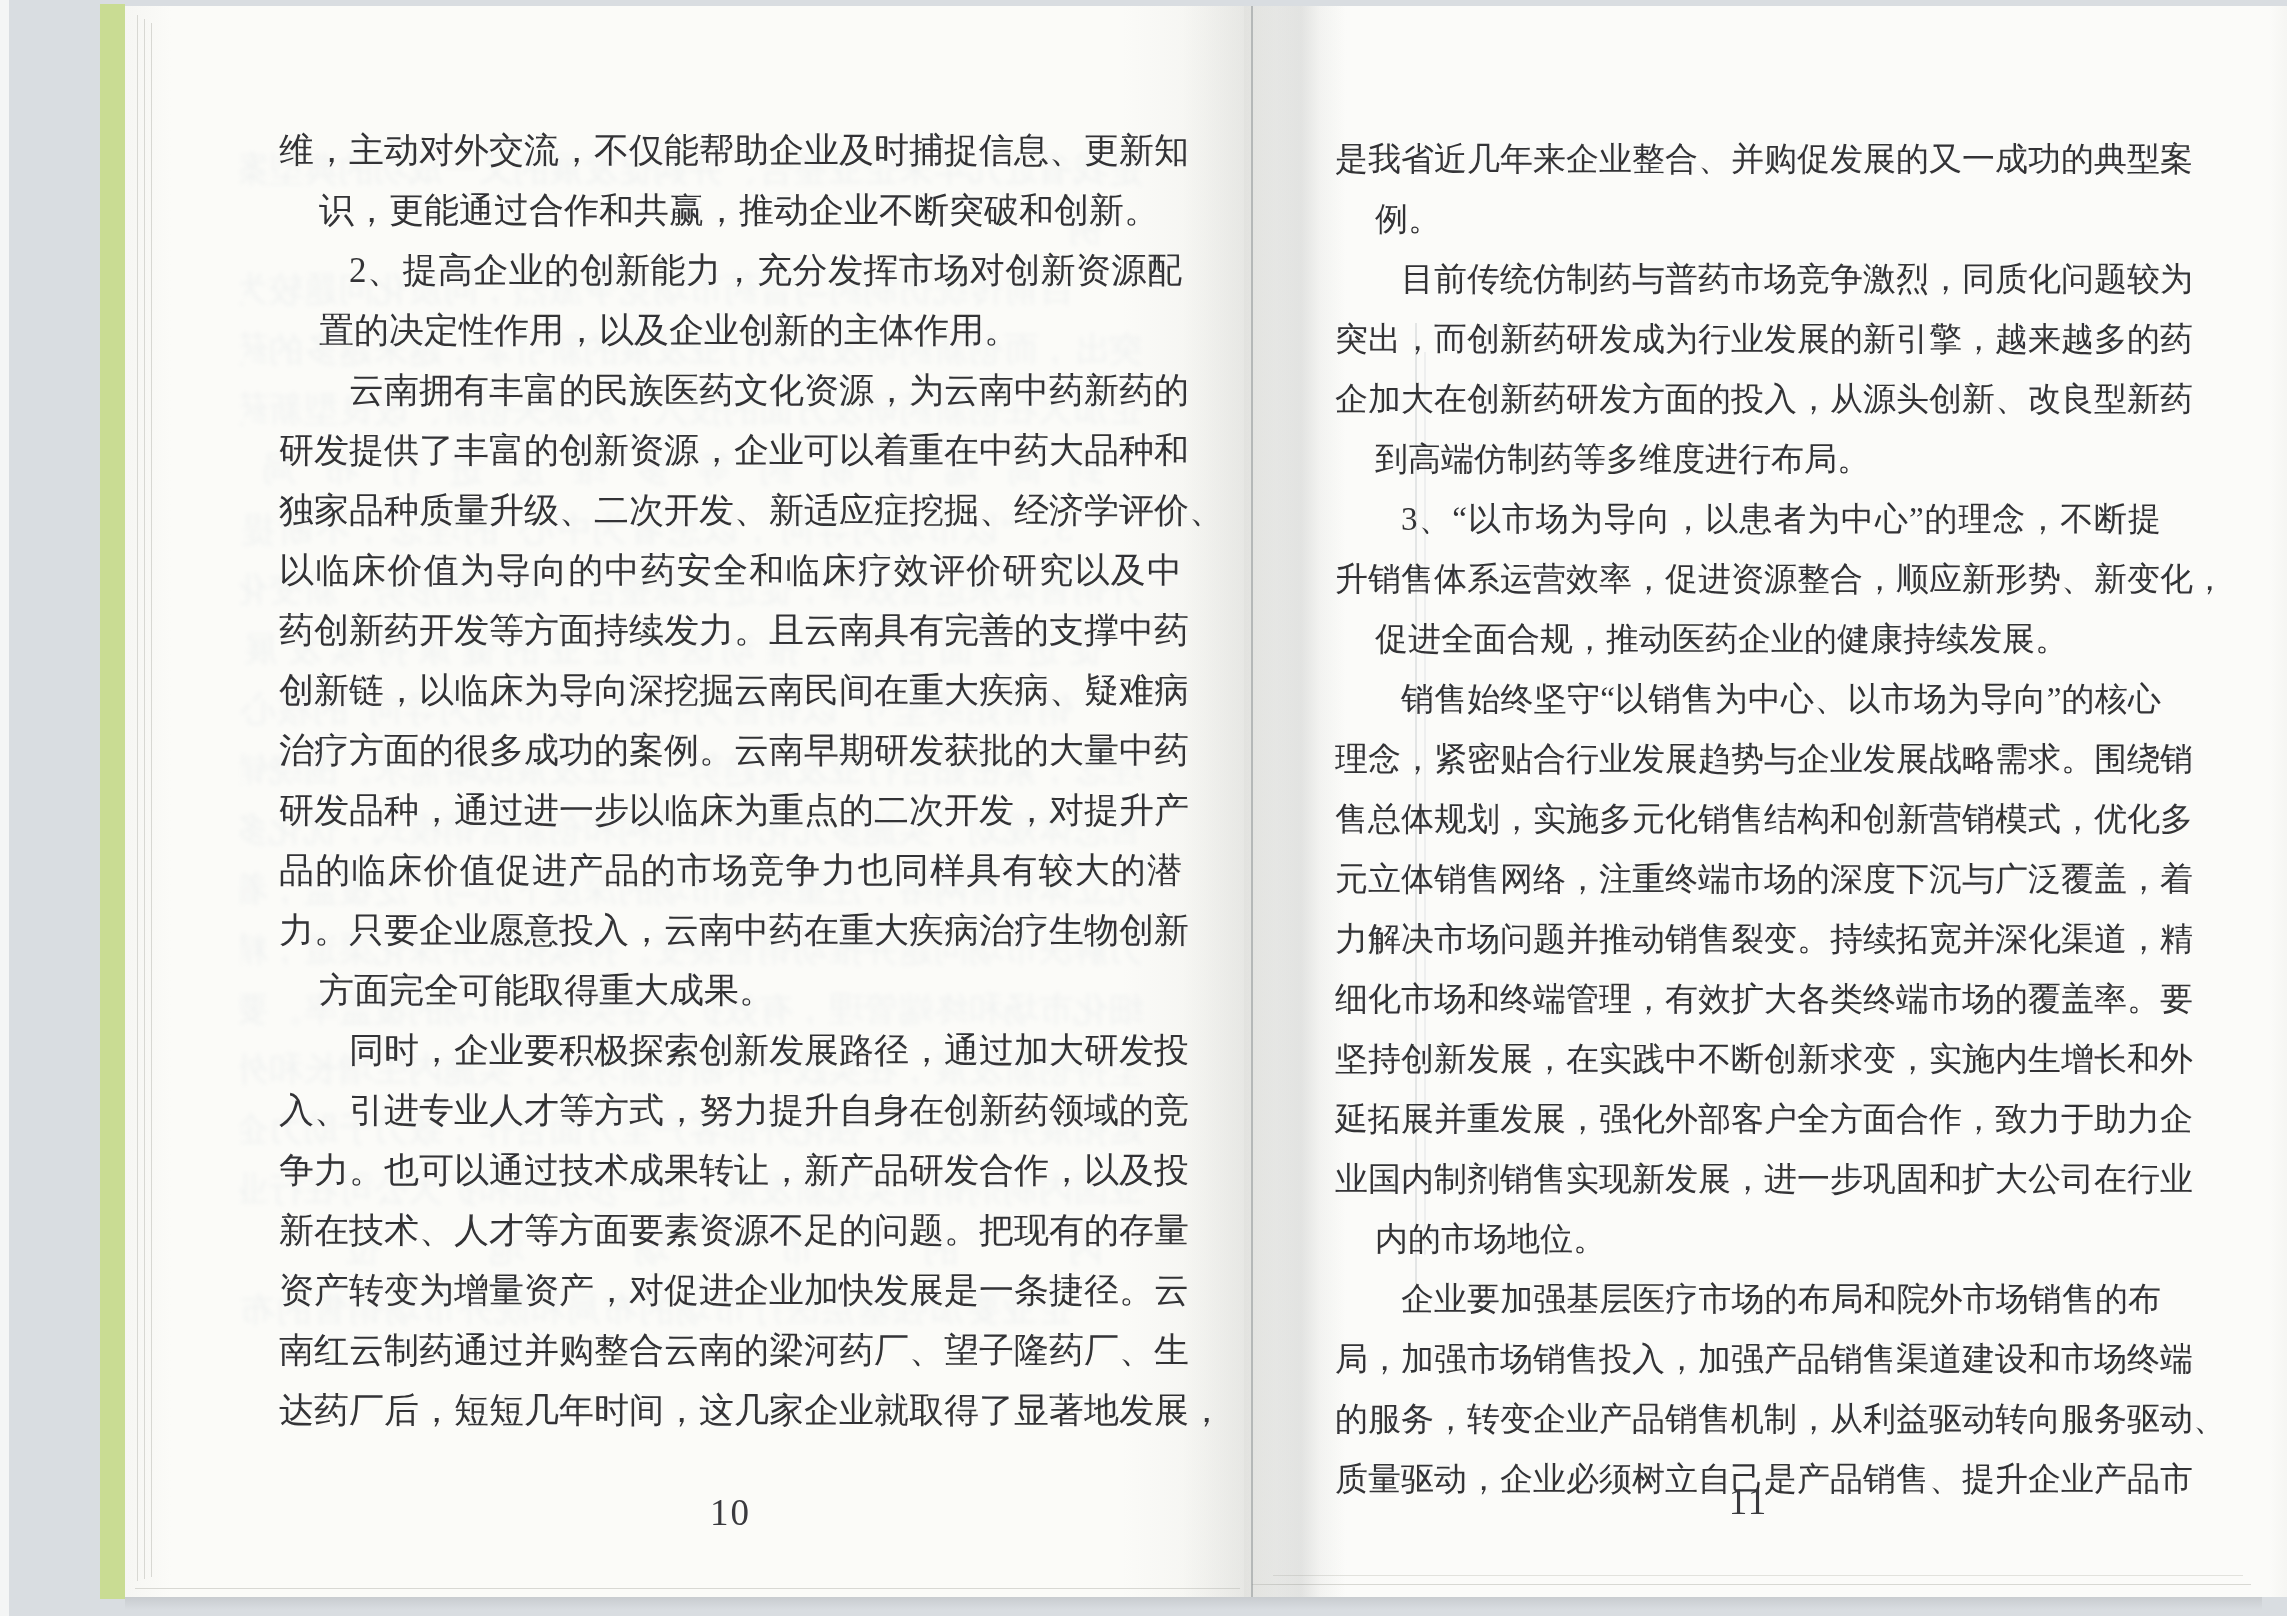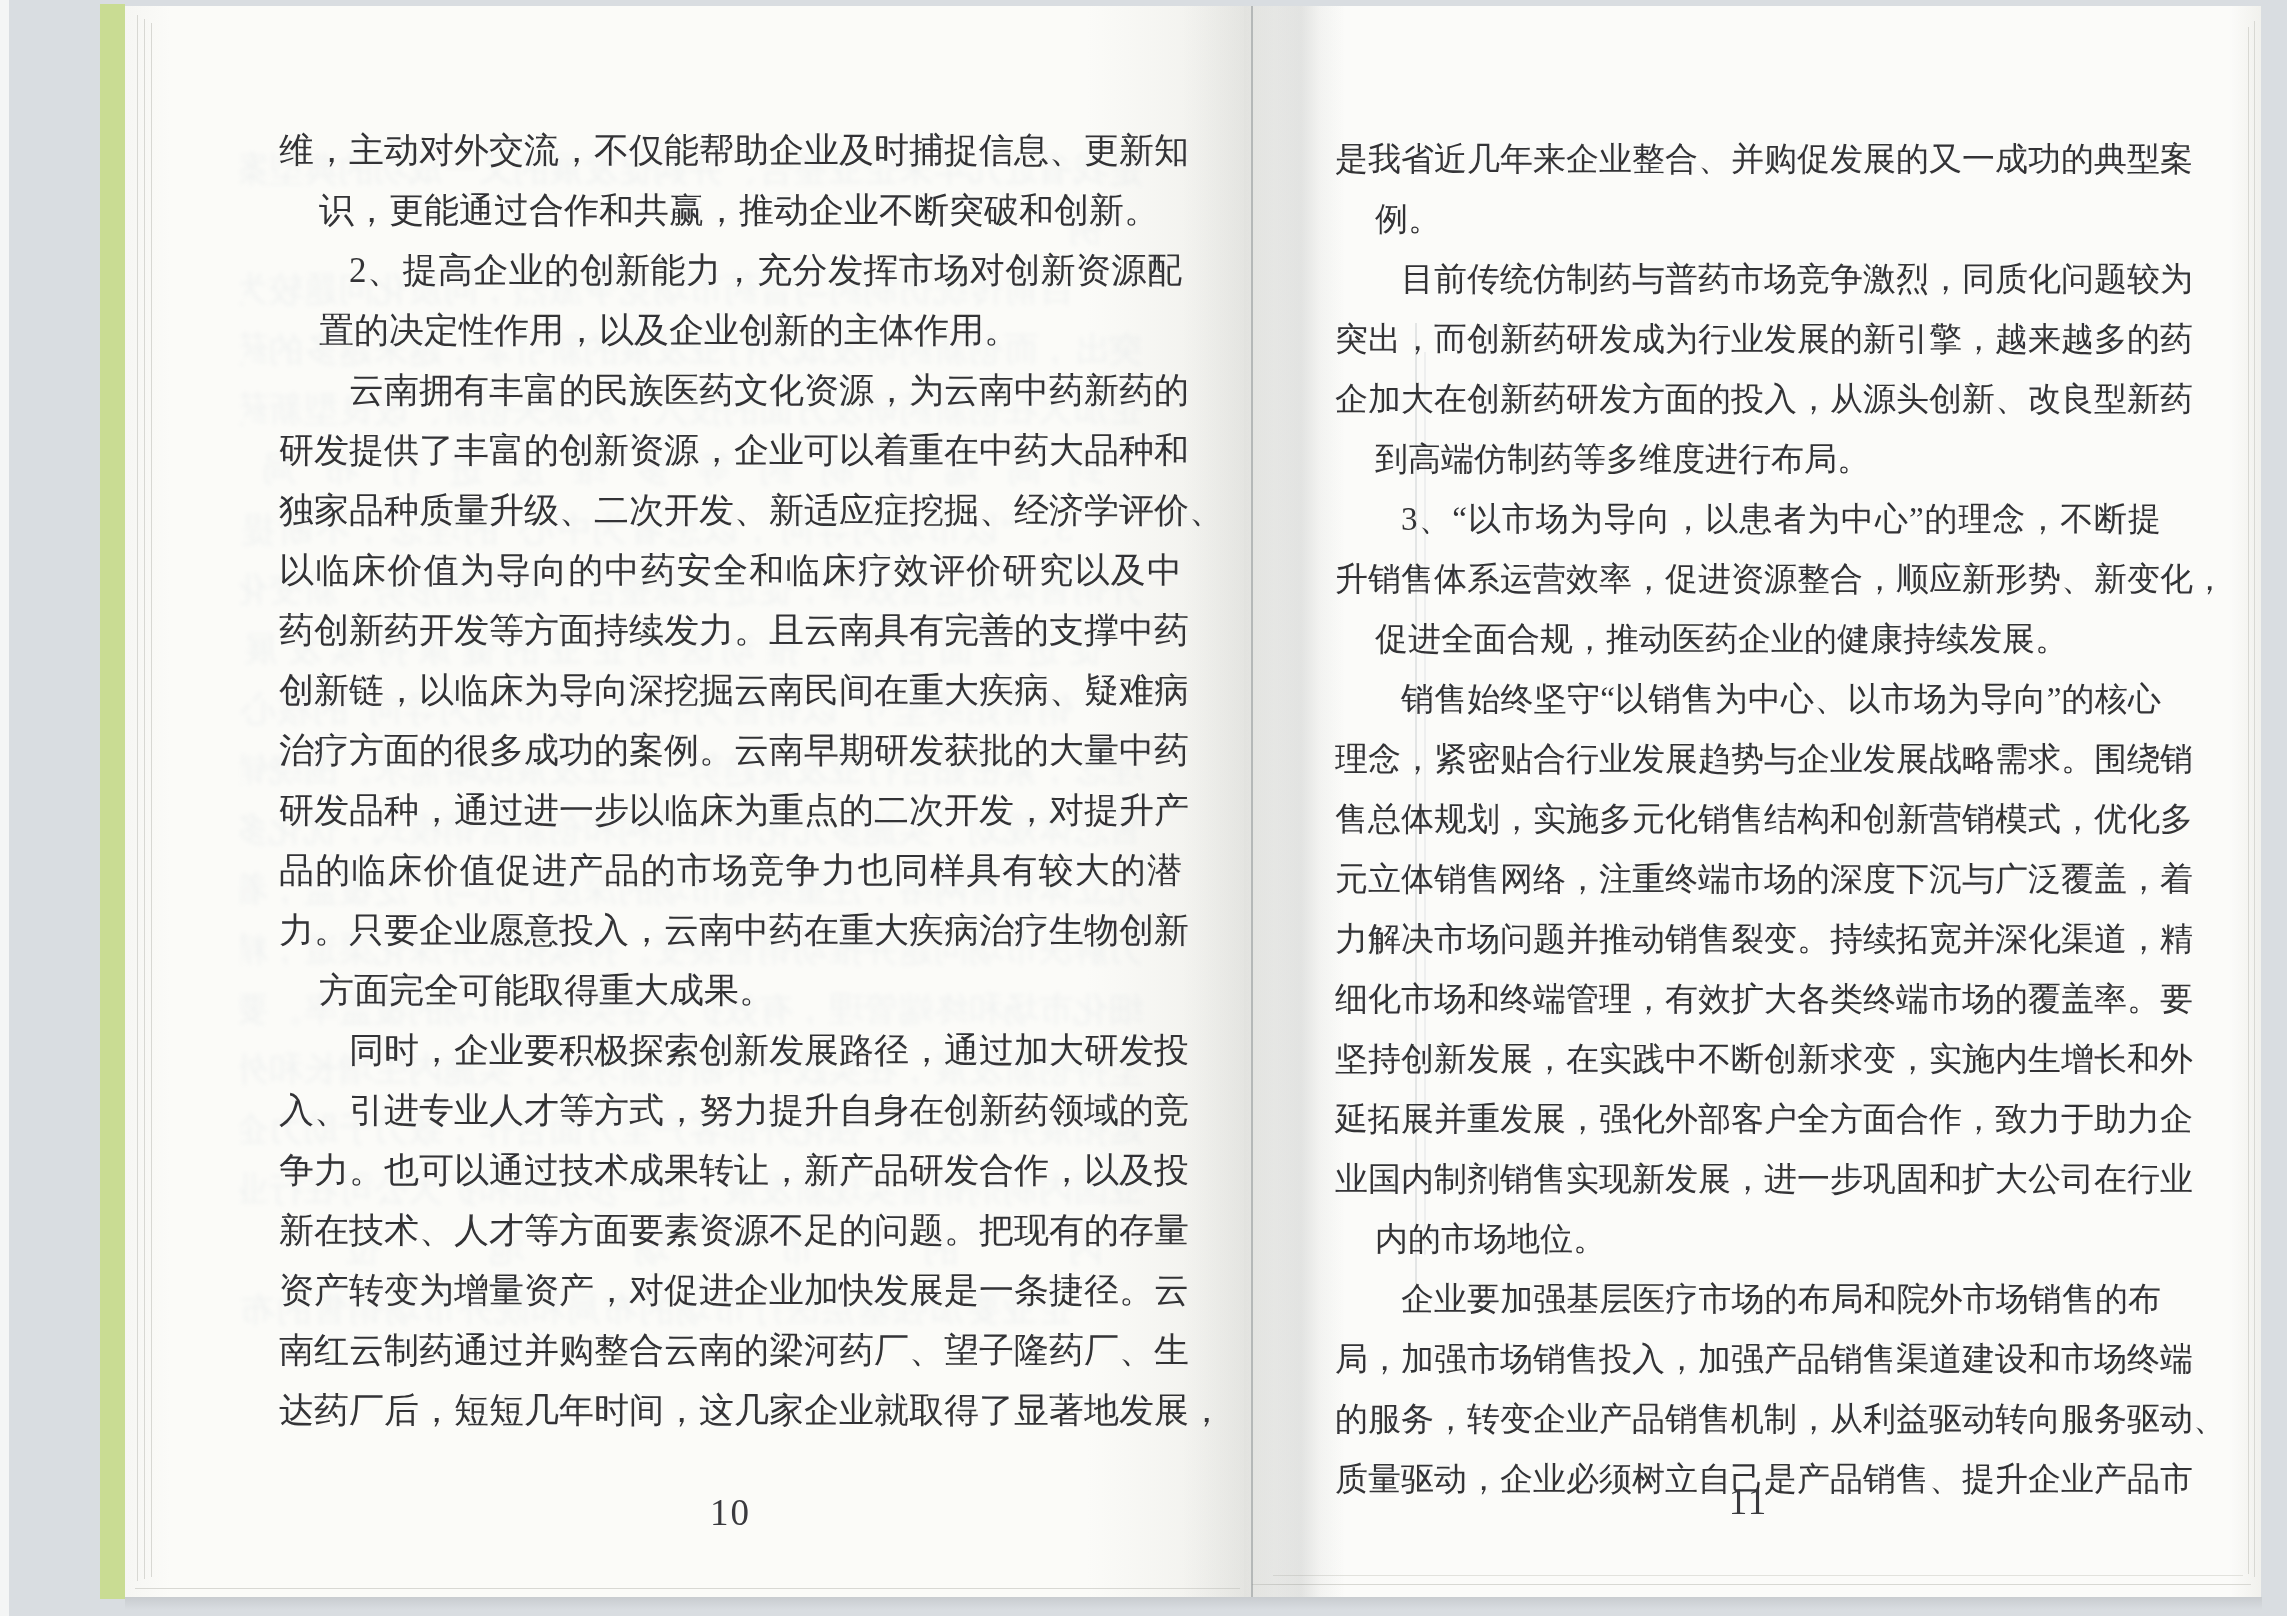--- a/index.html
+++ b/index.html
@@ -13,21 +13,21 @@
   html,body{margin:0;padding:0;}
   body{
     width:2287px;height:1617px;overflow:hidden;
     background:var(--bg);
     font-family:"Liberation Serif","DejaVu Serif",serif;
   }
   .scene{position:relative;width:2287px;height:1617px;background:var(--bg);}
   .white-sliver{position:absolute;left:0;top:0;width:8.6px;height:1617px;background:#f4f5f5;}
   .cover-strip{position:absolute;left:100px;top:3.8px;width:25px;height:1595px;background:var(--cover);}
   .book{position:absolute;left:125px;top:5.8px;width:2137px;height:1591px;}
-  .page{position:absolute;top:0;height:100%;}
+  .page{position:absolute;top:0;height:100%;padding-left:40px;}
   .page-left{
     left:0;width:1119px;
     background:linear-gradient(90deg,#f6f6f3 0%, #fbfbf8 4%, #fbfbf8 86%, #efefeb 100%);
   }
   .page-right{
     left:1119px;width:1017px;
     background:linear-gradient(90deg,#ededE9 0%, #f7f7f4 3%, #fbfbf9 10%, #fbfbf9 97%, #f1f1ed 100%);
   }
   .edge-line{position:absolute;background:var(--edge);}
   .spine-shadow{

